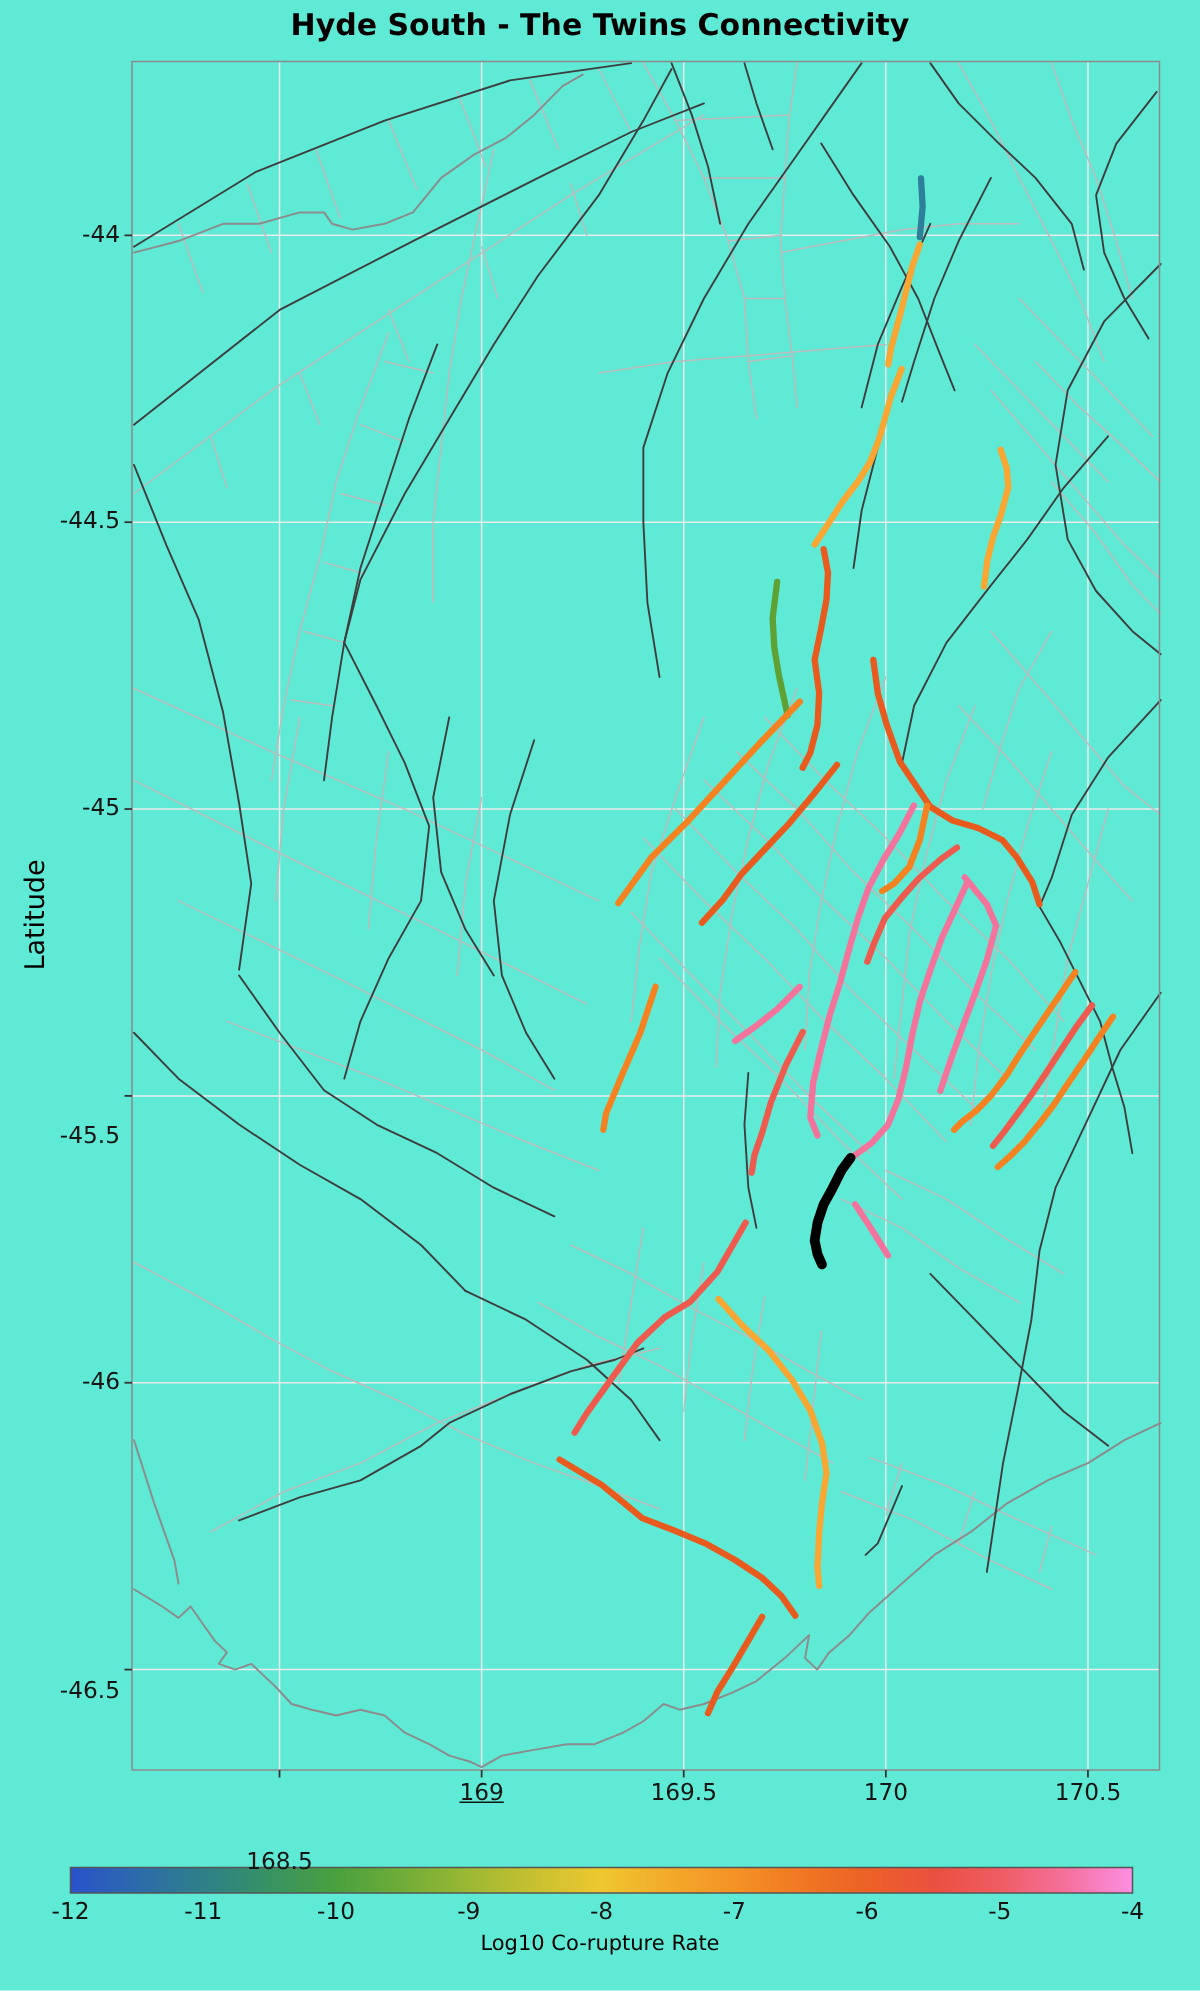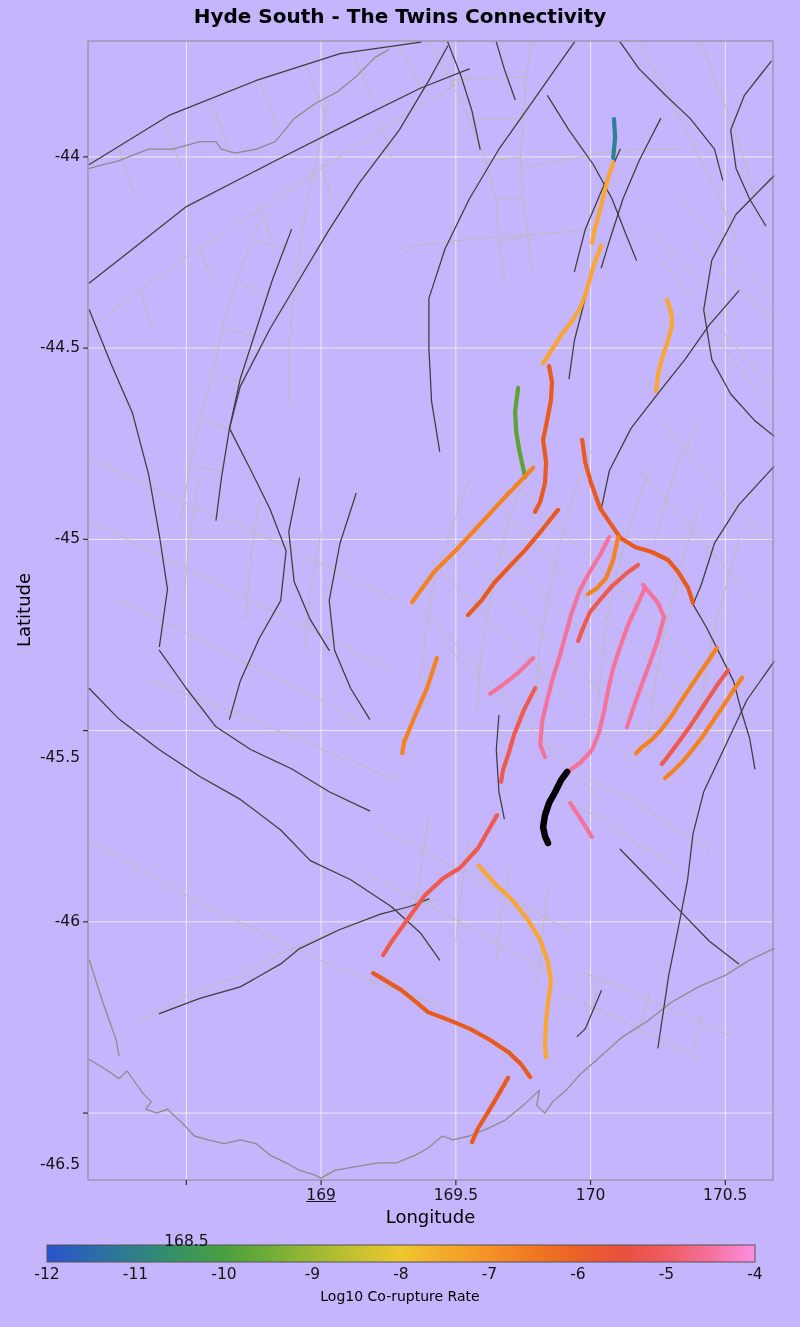--- a/index.html
+++ b/index.html
@@ -1,16 +1,16 @@
 <!DOCTYPE html>
 <html><head>
 <meta charset="utf-8">
 <style>
   html,body{margin:0;padding:0;background:#ffffff;}
-  .fig{position:relative;width:800px;height:1327px;background:#c4b5fd;font-family:"DejaVu Sans",sans-serif;overflow:hidden;}
+  .fig{position:relative;width:800px;height:1327px;background:#5eead4;font-family:"DejaVu Sans",sans-serif;overflow:hidden;}
   .title{position:absolute;left:0;top:4px;width:800px;text-align:center;font-size:20px;font-weight:bold;color:#000;}
   .xlabel{position:absolute;left:88px;top:1206px;width:685px;text-align:center;font-size:18px;color:#000;}
   .ylabel{position:absolute;left:-75px;top:598px;width:200px;height:24px;text-align:center;font-size:18px;color:#000;transform:rotate(-90deg);}
   .cblabel{position:absolute;left:0;top:1288px;width:800px;text-align:center;font-size:14px;color:#000;}
   .tick-label{position:absolute;font-size:15.5px;color:#141414;}
   .xtick{width:70px;text-align:center;}
   .ytick{width:60px;text-align:right;}
   .cbtick{width:50px;text-align:center;}
   svg{position:absolute;left:0;top:0;}
 </style>
@@ -209,37 +209,36 @@
         <line x1="83" y1="730.596037609134" x2="88" y2="730.596037609134" stroke="#333" stroke-width="1.2"></line>
         <line x1="83" y1="921.8317662860986" x2="88" y2="921.8317662860986" stroke="#333" stroke-width="1.2"></line>
         <line x1="83" y1="1113.0674949630634" x2="88" y2="1113.0674949630634" stroke="#333" stroke-width="1.2"></line>
       </g>
     <g id="g-cbar">
         <rect x="47" y="1245" width="708" height="17" fill="url(#cbgrad)" stroke="#555" stroke-width="1"></rect>
       </g>
   </svg>
 
   <div class="title">Hyde South - The Twins Connectivity</div>
-  <div class="xlabel">Longitude</div>
   <div class="ylabel">Latitude</div>
   <div class="cblabel">Log10 Co-rupture Rate</div>
   <div id="xticks">
       <div class="tick-label xtick" style="left: 151.358px; top: 1232px;">168.5</div>
       <div class="tick-label xtick" style="left: 286.094px; top: 1186px; text-decoration: underline;">169</div>
       <div class="tick-label xtick" style="left: 420.83px; top: 1186px;">169.5</div>
       <div class="tick-label xtick" style="left: 555.567px; top: 1186px;">170</div>
       <div class="tick-label xtick" style="left: 690.303px; top: 1186px;">170.5</div>
     </div>
   <div id="yticks">
       <div class="tick-label ytick" style="left: 20px; top: 146.889px;">-44</div>
       <div class="tick-label ytick" style="left: 20px; top: 338.125px;">-44.5</div>
       <div class="tick-label ytick" style="left: 20px; top: 529.36px;">-45</div>
       <div class="tick-label ytick" style="left: 20px; top: 748px;">-45.5</div>
       <div class="tick-label ytick" style="left: 20px; top: 911.832px;">-46</div>
-      <div class="tick-label ytick" style="left: 20px; top: 1155px;">-46.5</div>
+      <div class="tick-label ytick" style="left: 20px; top: 1118px;">-46.5</div>
     </div>
   <div id="cbticks">
       <div class="tick-label cbtick" style="left: 22px; top: 1265px;">-12</div>
       <div class="tick-label cbtick" style="left: 110.5px; top: 1265px;">-11</div>
       <div class="tick-label cbtick" style="left: 199px; top: 1265px;">-10</div>
       <div class="tick-label cbtick" style="left: 287.5px; top: 1265px;">-9</div>
       <div class="tick-label cbtick" style="left: 376px; top: 1265px;">-8</div>
       <div class="tick-label cbtick" style="left: 464.5px; top: 1265px;">-7</div>
       <div class="tick-label cbtick" style="left: 553px; top: 1265px;">-6</div>
       <div class="tick-label cbtick" style="left: 641.5px; top: 1265px;">-5</div>

